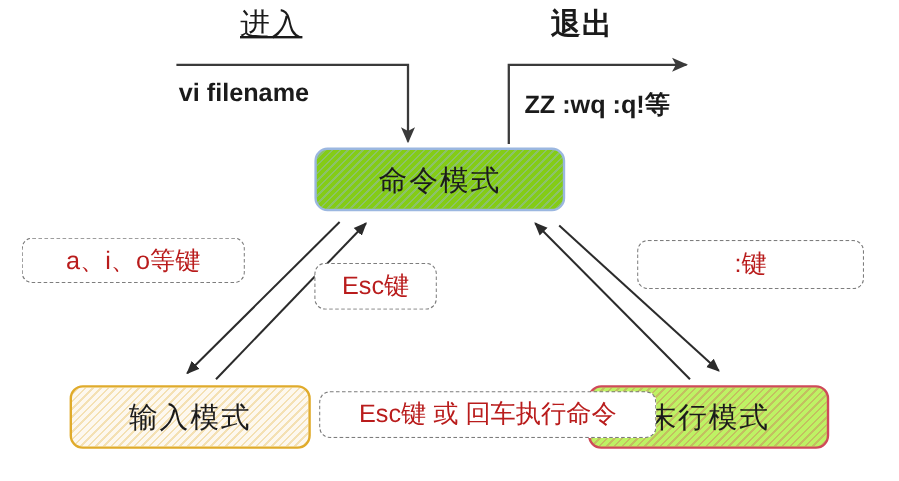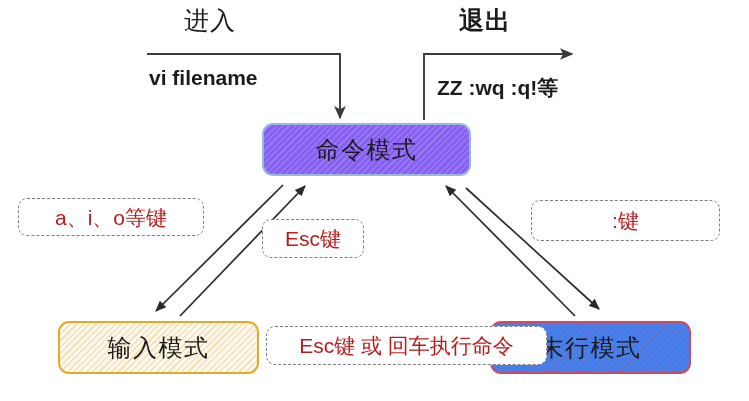--- a/index.html
+++ b/index.html
@@ -70,21 +70,21 @@
     content: "";
     position: absolute;
     left: 0; top: 0; right: 0; bottom: 0;
     z-index: 1;
   }
 
   #node-command {
     left: 262px; top: 123px;
     width: 209px; height: 53px;
     border: 2px solid #9bb7e0;
-    background: #8b5cf6;
+    background: #84cc16;
   }
   #node-command::before {
     background: repeating-linear-gradient(
       -45deg,
       rgba(150,180,220,0.00) 0px,
       rgba(150,180,220,0.00) 3px,
       rgba(150,180,220,0.42) 3px,
       rgba(150,180,220,0.42) 4.5px
     );
   }
@@ -102,21 +102,21 @@
       rgba(224,171,43,0.00) 3px,
       rgba(224,171,43,0.30) 3px,
       rgba(224,171,43,0.30) 4.5px
     );
   }
 
   #node-lastline {
     left: 490px; top: 321px;
     width: 201px; height: 53px;
     border: 2px solid #cf4a5a;
-    background: #3b82f6;
+    background: #bef264;
   }
   #node-lastline::before {
     background: repeating-linear-gradient(
       -45deg,
       rgba(207,74,90,0.00) 0px,
       rgba(207,74,90,0.00) 3px,
       rgba(207,74,90,0.30) 3px,
       rgba(207,74,90,0.30) 4.5px
     );
   }
@@ -164,21 +164,21 @@
 
     <path d="M 283 185 L 156 311" fill="none" stroke="#2b2b2b" stroke-width="1.7" marker-end="url(#arrowSolid)"></path>
 
     <path d="M 180 316 L 305 186" fill="none" stroke="#2b2b2b" stroke-width="1.7" marker-end="url(#arrowSolid)"></path>
 
     <path d="M 466 188 L 599 309" fill="none" stroke="#2b2b2b" stroke-width="1.7" marker-end="url(#arrowSolid)"></path>
 
     <path d="M 575 316 L 446 186" fill="none" stroke="#2b2b2b" stroke-width="1.7" marker-end="url(#arrowSolid)"></path>
   </svg>
 
-  <div class="heading" id="heading-enter" style="left:184px; top:8px;">进入</div>
+  <div class="heading" id="heading-enter" style="left:200px; top:8px;text-decoration:underline;">进入</div>
 
   <div class="heading" id="heading-exit" style="left:459px; top:8px;font-weight:bold;">退出</div>
 
   <div class="edge-caption" id="caption-enter" style="left:149px; top:67px;">vi filename</div>
 
   <div class="edge-caption" id="caption-exit" style="left:437px; top:77px;">ZZ :wq :q!等</div>
 
   <div class="node" id="node-command">
     <span class="node-label">命令模式</span>
   </div>

